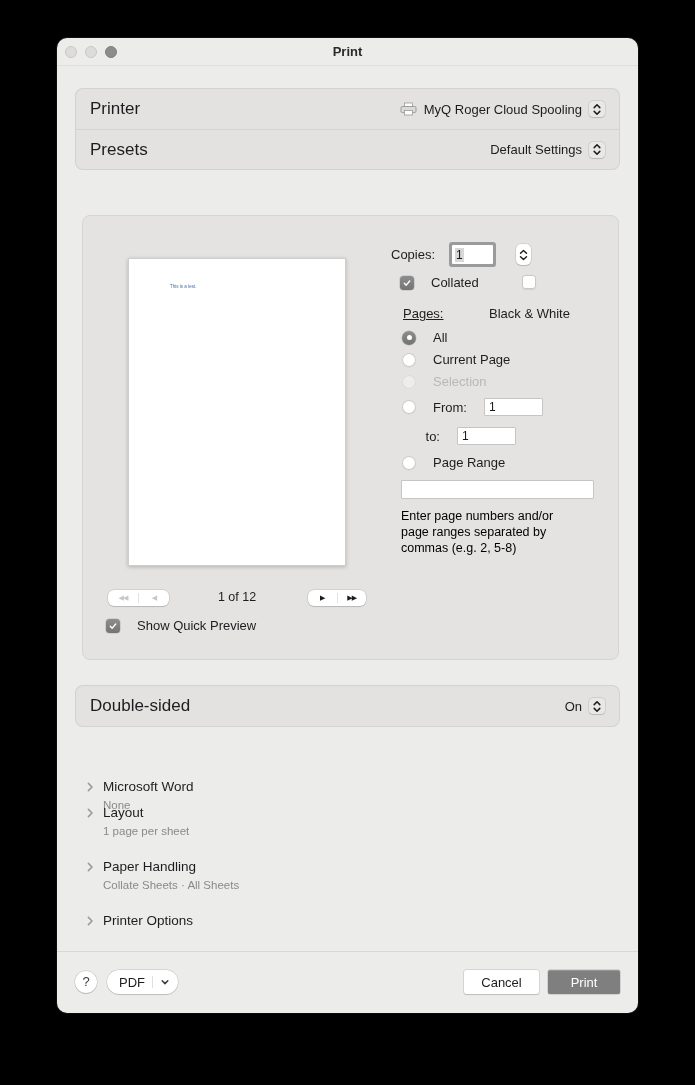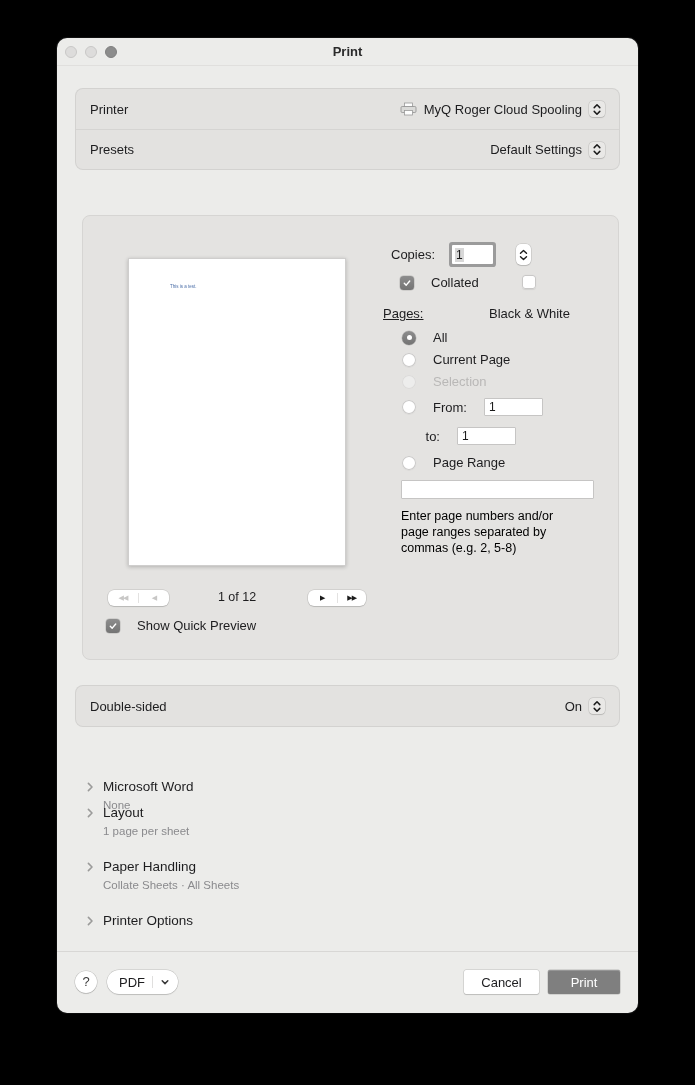--- a/index.html
+++ b/index.html
@@ -18,21 +18,21 @@
   .tl { position:absolute; top:8px; width:12px; height:12px; border-radius:50%; }
   .tl1 { left:8px;  background:#dddcdb; border:1px solid #c9c8c7; }
   .tl2 { left:28px; background:#dddcdb; border:1px solid #c9c8c7; }
   .tl3 { left:48px; background:#8c8c8c; border:1px solid #7f7f7f; }
 
   
   .groupbox { position:absolute; left:18px; width:545px; background:#e3e2e0;
               border:1px solid rgba(0,0,0,.07); border-radius:8px; }
   .grow { position:relative; height:40px; display:flex; align-items:center; padding:0 14px; }
   .grow + .grow { border-top:1px solid #d5d4d2; }
-  .grow .lbl { font-size:13px; color:#1d1d1f; }
+  .grow .lbl { font-size:17px; color:#1d1d1f; }
   .grow .right { margin-left:auto; display:flex; align-items:center; gap:7px; font-size:13px; color:#1d1d1f; }
 
   .popbtn { width:16px; height:16px; border-radius:4px; background:#e9e8e6;
             box-shadow:0 0 0 .5px rgba(0,0,0,.14), 0 .5px 1px rgba(0,0,0,.12);
             display:flex; align-items:center; justify-content:center; }
 
   
   .disclosure { position:absolute; left:25px; top:193px; display:flex; align-items:center; gap:5px; }
   .disclosure .lbl { font-size:13px; color:#1d1d1f; }
 
@@ -211,21 +211,21 @@
             <path d="M3.2 7.4 L5.9 10 L10.8 4.2"></path>
           </svg>
       </span>
       <span>Collated</span>
     </div>
     <div class="ctl-row" style="left:406px; top:59px;flex-direction:column;">
       <span class="cb off"></span>
       <span>Black &amp; White</span>
     </div>
 
-    <div class="ctl-row" style="left:300px; top:90px;text-decoration:underline;">
+    <div class="ctl-row" style="left:320px; top:90px;text-decoration:underline;">
       <span>Pages:</span>
     </div>
 
     <div class="ctl-row" style="left:319px; top:114px;">
       <span class="radio on"></span>
       <span>All</span>
     </div>
     <div class="ctl-row" style="left:319px; top:136px;">
       <span class="radio off"></span>
       <span>Current Page</span>

